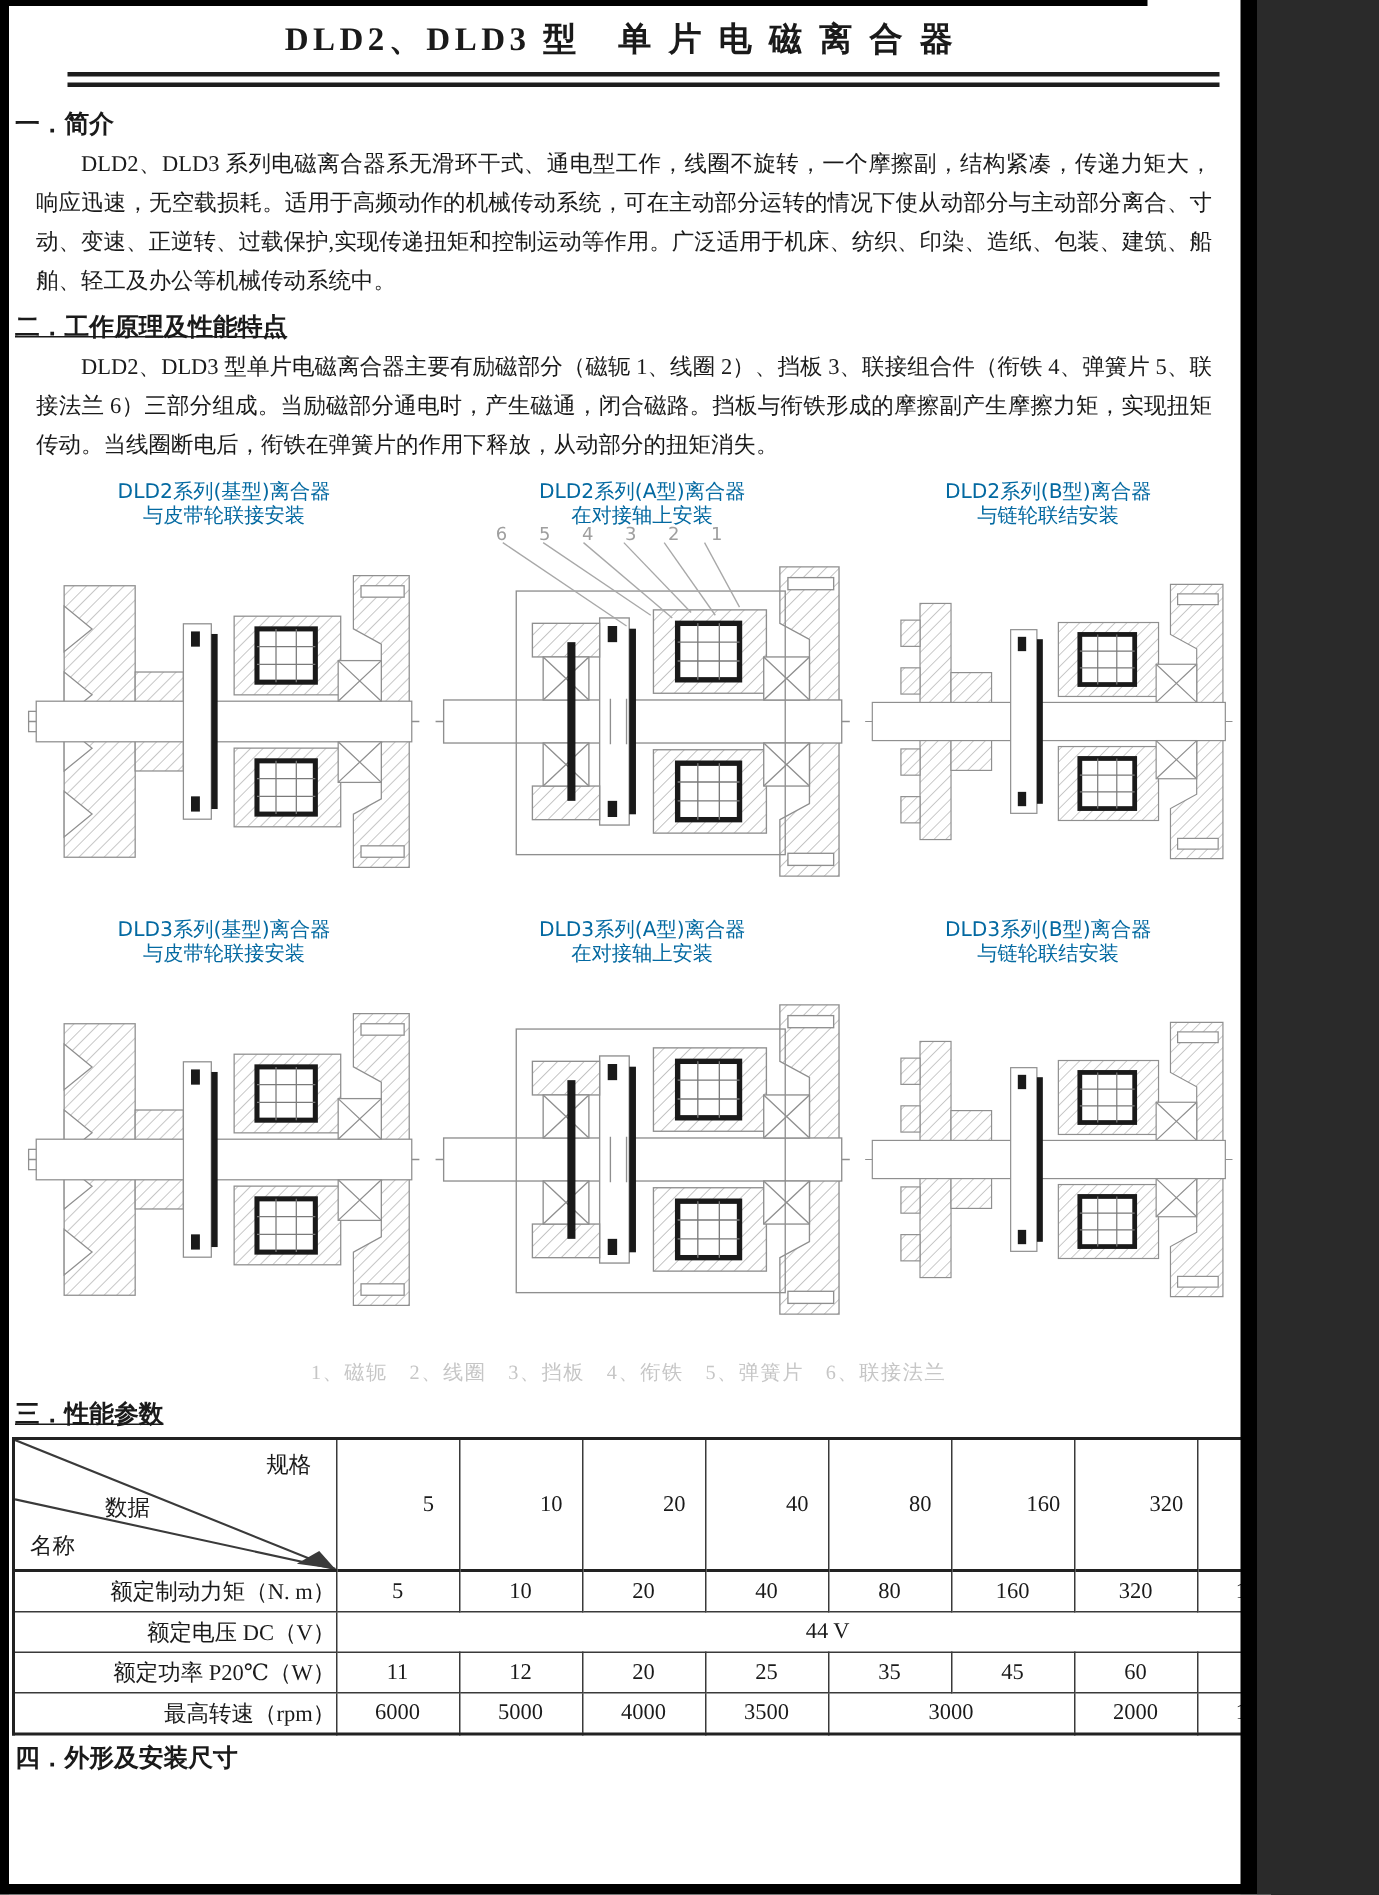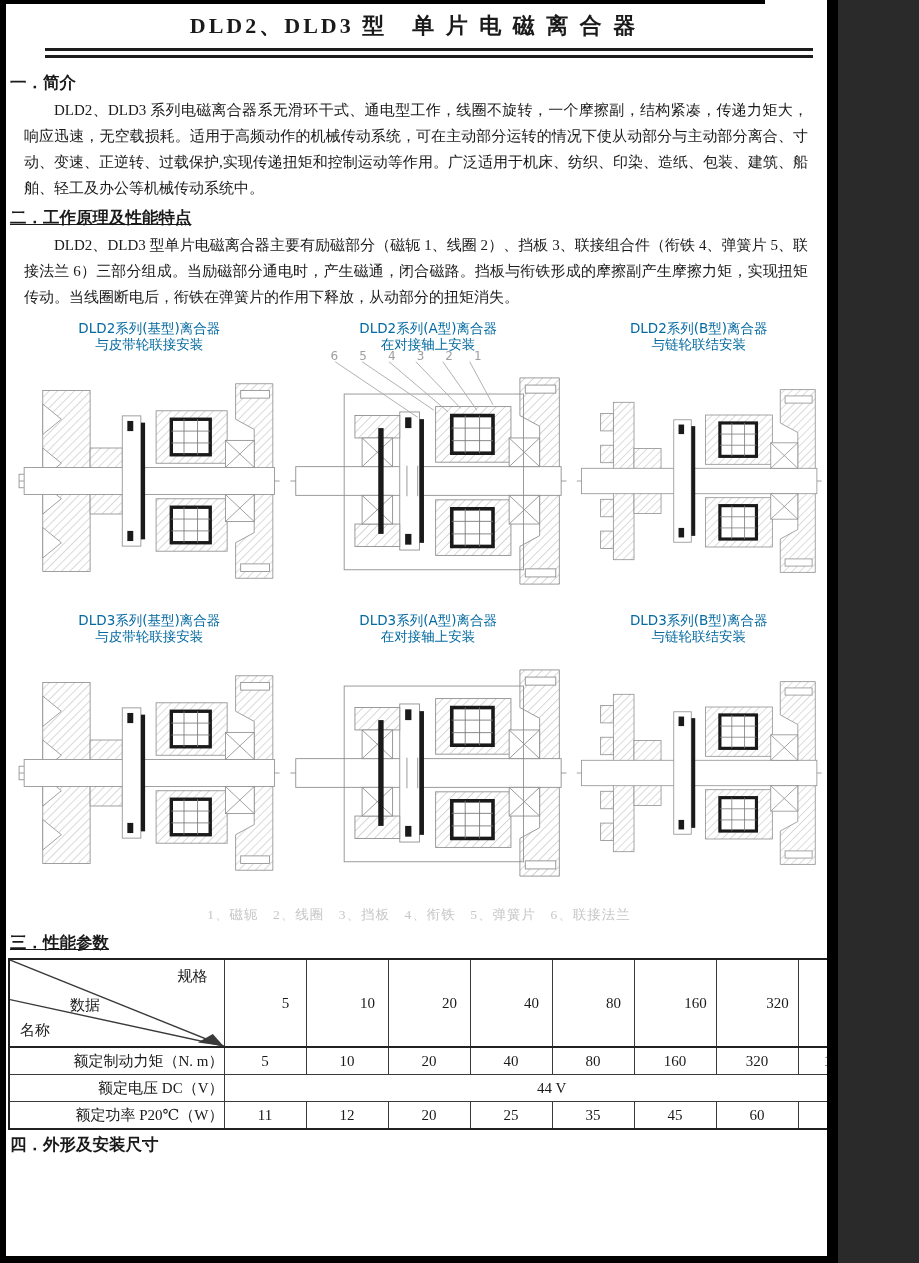--- a/index.html
+++ b/index.html
@@ -269,17 +269,27 @@
       <td class="rowlabel">额定功率 P20℃（W）</td>
       <td>11</td>
       <td>12</td>
       <td>20</td>
       <td>25</td>
       <td>35</td>
       <td>45</td>
       <td>60</td>
       <td>100</td>
     </tr>
+    <tr>
+      <td class="rowlabel">最高转速（rpm）</td>
+      <td>6000</td>
+      <td>5000</td>
+      <td>4000</td>
+      <td>3500</td>
+      <td colspan="2">3000</td>
+      <td>2000</td>
+      <td>1500</td>
+    </tr>
   </tbody>
     </table>
 
   <div class="sec-heading" style="margin-top:3px">四．外形及安装尺寸</div>
 </div>
 
 </body></html>

